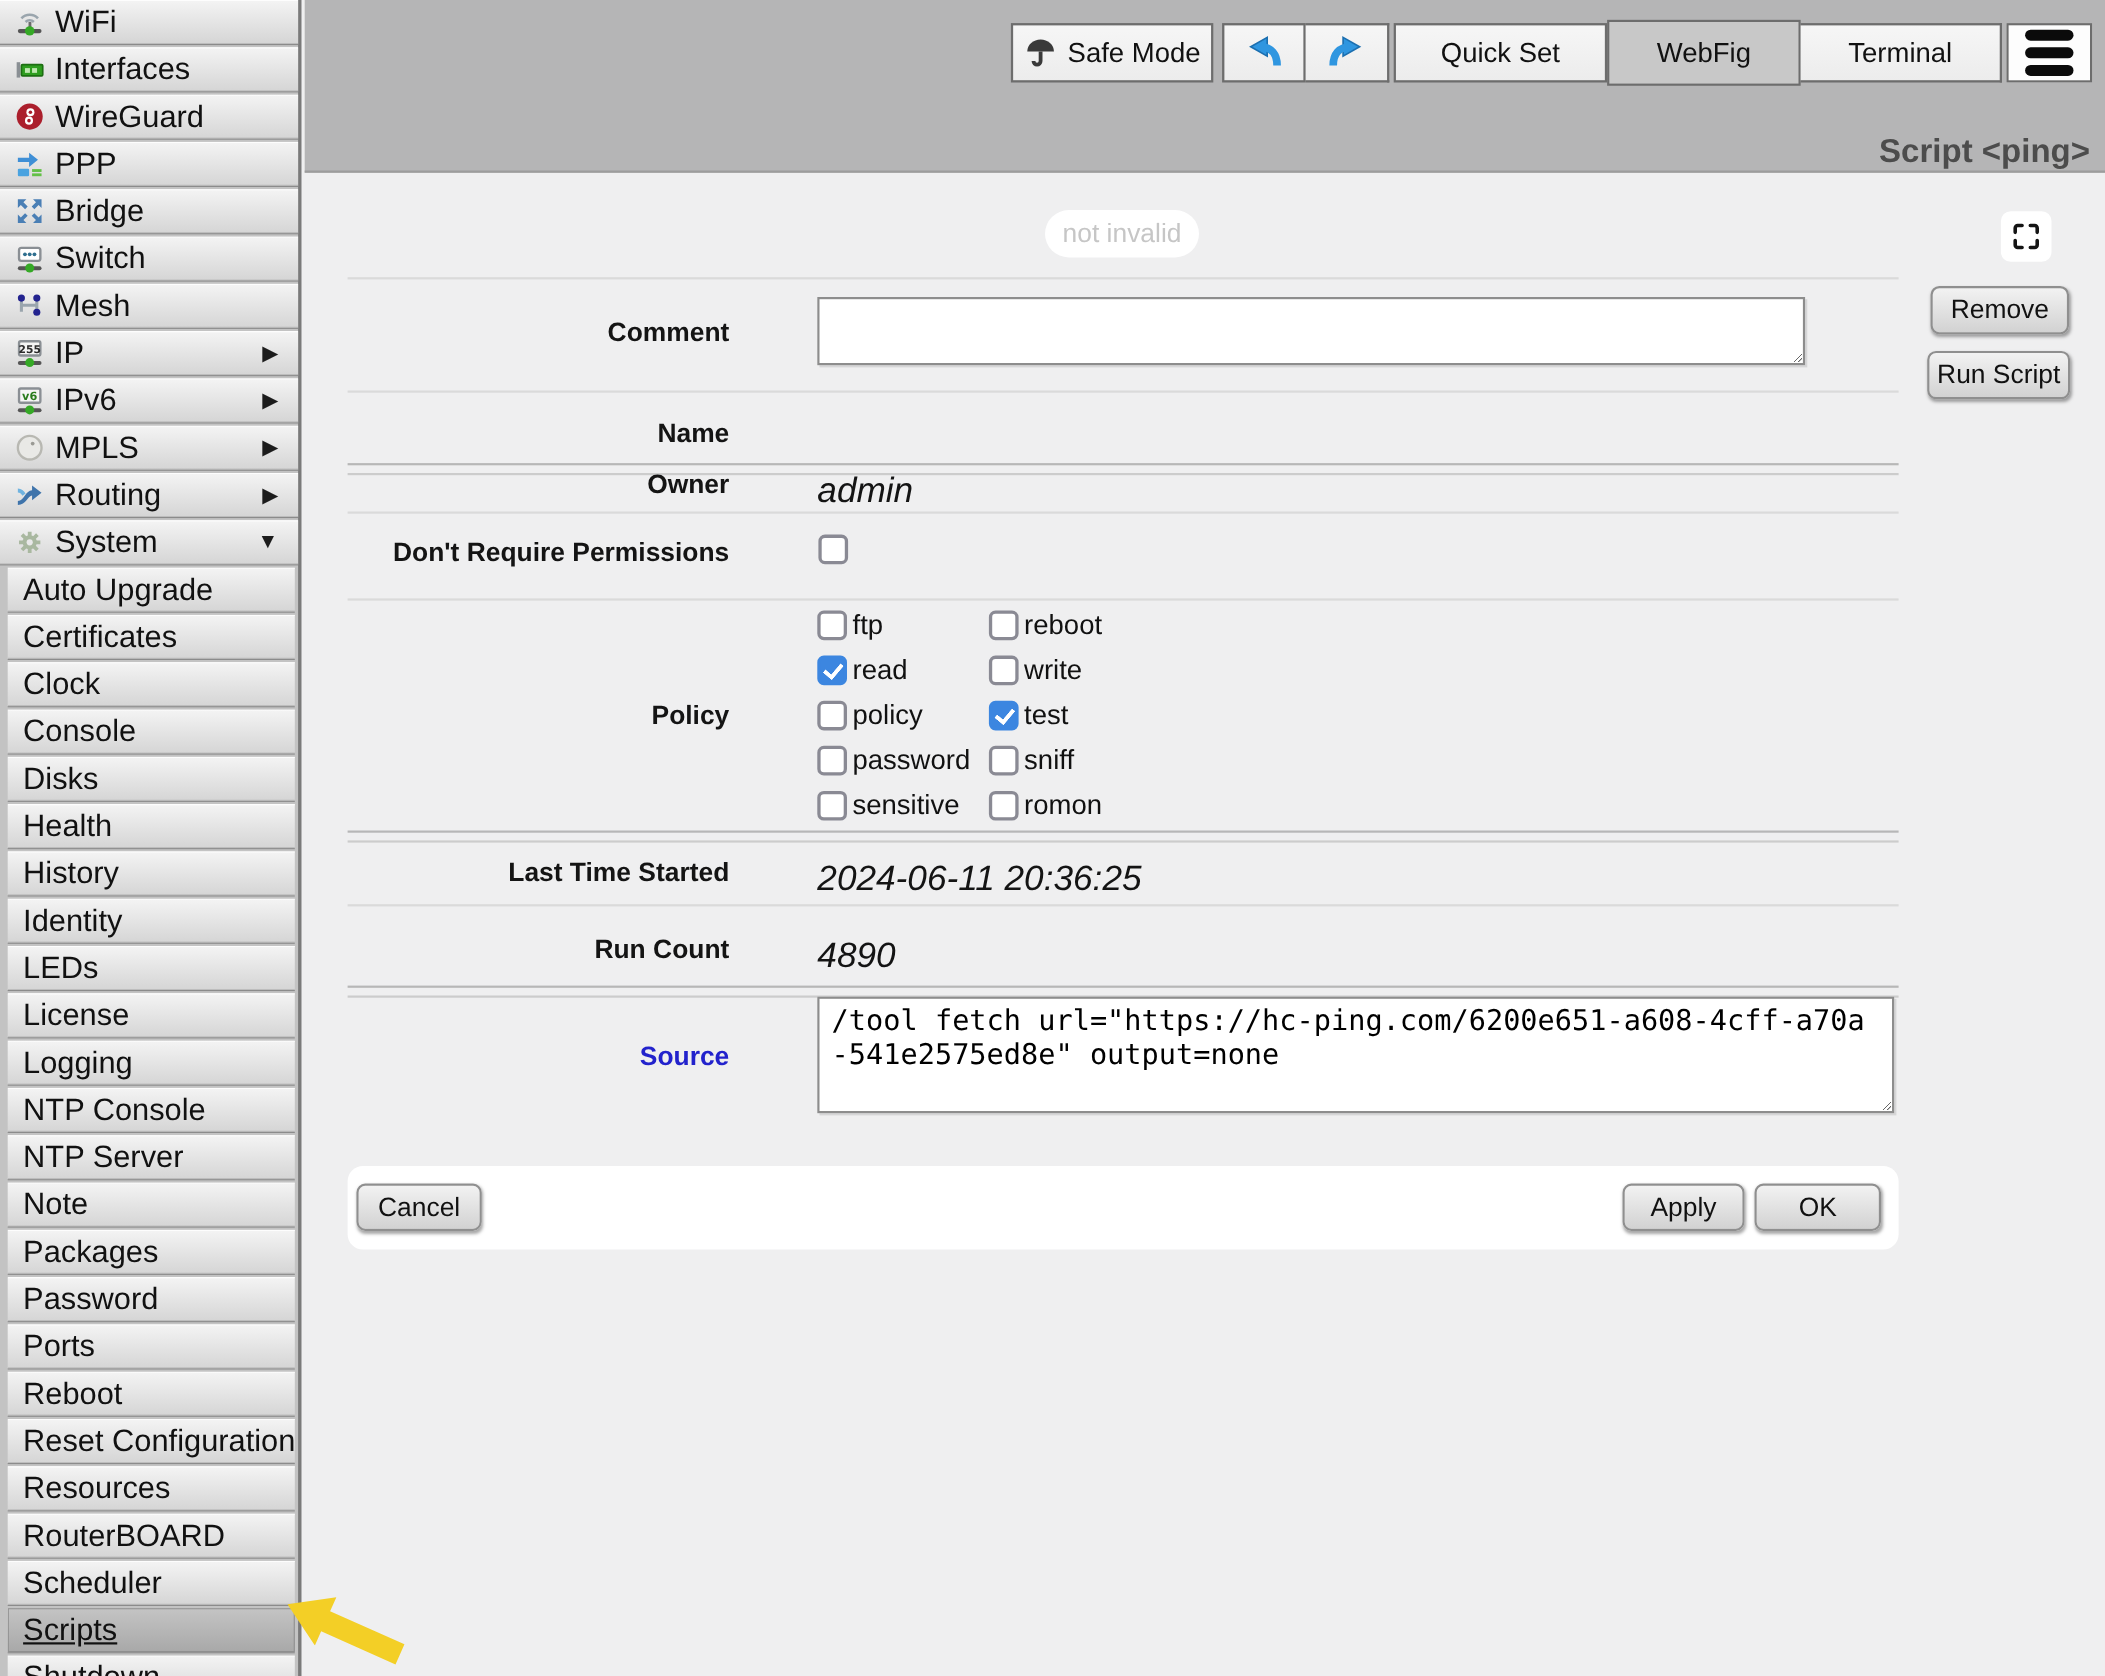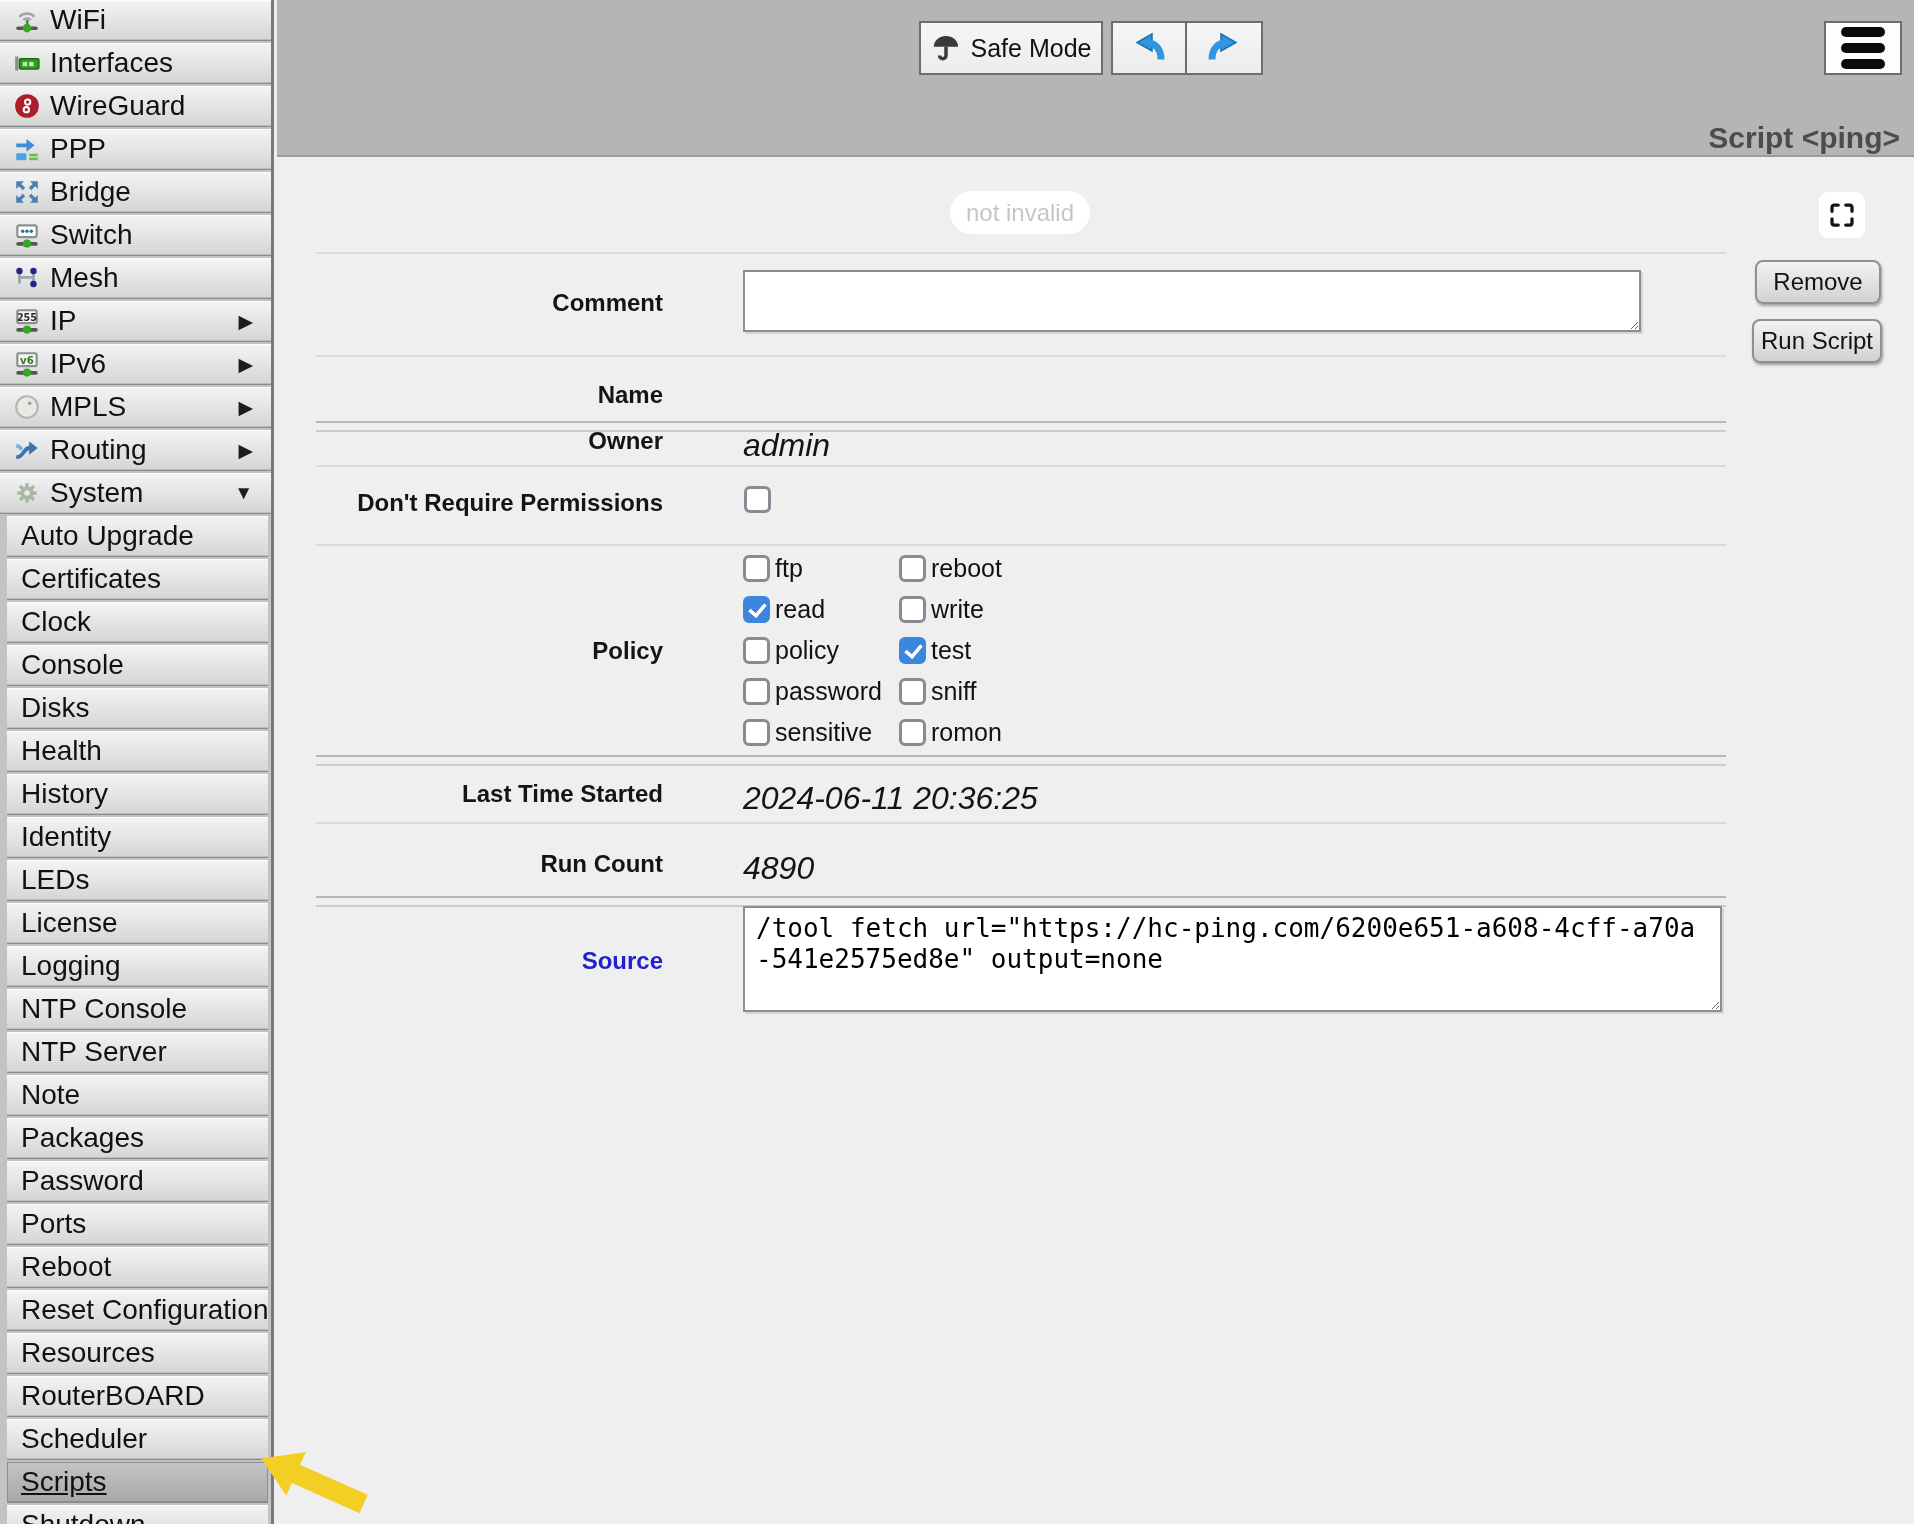--- a/index.html
+++ b/index.html
@@ -347,20 +347,31 @@
     </div>
     <div class="cell" style="width:76px;">
       <span style="display:flex;transform:scale(-1,1);">
         <svg width="40" height="40" viewBox="0 0 40 40">
             <path d="M23 6 L8 14.5 L23 23 Z" fill="#2f96e0" stroke="#1b6fb0" stroke-width="1.5"></path>
             <path d="M16 14.5 c11 0 16 7 16 17" fill="none" stroke="#2f96e0" stroke-width="7"></path>
           </svg>
       </span>
     </div>
   </div>
+  <div class="seg" style="left:990px;">
+    <div class="cell" style="width:194px;">
+      <span>Quick Set</span>
+    </div>
+    <div class="cell active" style="width:176px;">
+      <span>WebFig</span>
+    </div>
+    <div class="cell" style="width:183px;">
+      <span>Terminal</span>
+    </div>
+  </div>
   <div class="tbtn" id="hamburger" style="left:1547px;">
     <div class="bar"></div>
     <div class="bar"></div>
     <div class="bar"></div>
   </div>
   <div id="page-title">Script &lt;ping&gt;</div>
 </div>
 
 <div id="content">
   <div class="badge">not invalid</div>
@@ -442,19 +453,24 @@
 
   <div class="flabel" style="top:621px;">Last Time Started</div>
   <div class="fvalue" style="top:621px;">2024-06-11 20:36:25</div>
 
   <div class="flabel" style="top:691px;">Run Count</div>
   <div class="fvalue" style="top:691px;">4890</div>
 
   <div class="flabel" style="top:788px;color:#2222cc;">Source</div>
   <textarea class="tbox" style="left: 466px; top: 747px; width: 979px; height: 106px; font-family: &quot;DejaVu Sans Mono&quot;, &quot;Liberation Mono&quot;, monospace; font-size: 26px; line-height: 31px; padding: 5px 11px; word-break: break-all;">/tool fetch url="https://hc-ping.com/6200e651-a608-4cff-a70a-541e2575ed8e" output=none</textarea>
 
+  <div id="bottom-bar">
+    <div class="btn" id="btn-cancel">Cancel</div>
+    <div class="btn" id="btn-apply">Apply</div>
+    <div class="btn" id="btn-ok">OK</div>
+  </div>
 </div>
 
 <div id="pointer-arrow">
   <svg width="116" height="48" viewBox="0 0 116 48">
     <polygon points="0,24 38,0 38,14 112,14 112,34 38,34 38,48" fill="#f3cf26"></polygon>
   </svg>
 </div>
 
 </body></html>

